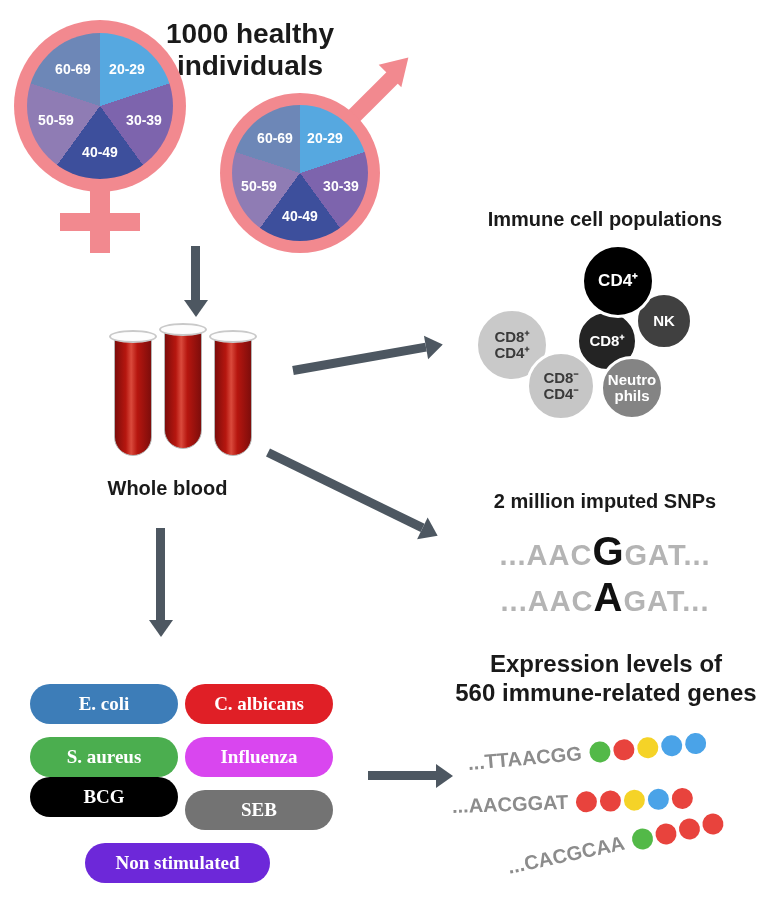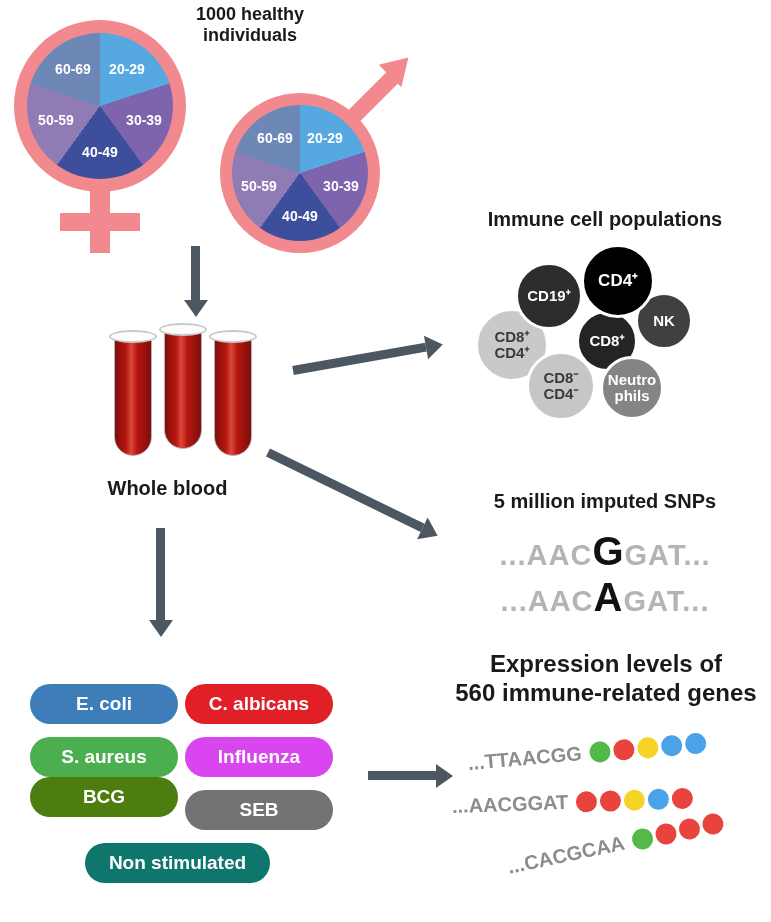--- a/index.html
+++ b/index.html
@@ -1,21 +1,21 @@
 <!DOCTYPE html>
 <html><head>
 <meta charset="utf-8">
 <style>
   * { margin:0; padding:0; box-sizing:border-box; }
   body { background:#fff; }
   .page { position:relative; width:771px; height:922px; background:#fff; overflow:hidden;
           font-family:"Liberation Sans", sans-serif; color:#1a1a1a; }
 
   .title-block { position:absolute; text-align:center; font-weight:bold; }
-  #main-title { left:150px; top:4px; width:200px; font-size:18px; line-height:1.15; }
+  #main-title { left:150px; top:18px; width:200px; font-size:28px; line-height:1.15; }
   #immune-title { left:455px; top:208px; width:300px; font-size:20px; }
   #snp-title { left:450px; top:490px; width:310px; font-size:20px; }
   #expr-title { left:445px; top:650px; width:322px; font-size:24px; line-height:1.2; }
 
   
   .gender { position:absolute; }
   #female-symbol { left:14px; top:20px; width:180px; height:240px; }
   #male-symbol { left:220px; top:93px; width:200px; height:170px; }
   .ring { position:absolute; border-radius:50%; background:#f2898f; }
   #female-ring { left:0; top:0; width:172px; height:172px; }
@@ -62,21 +62,21 @@
           align-items:center; justify-content:center; font-weight:bold; font-size:15px; line-height:1.05; text-align:center; }
 
   
   #snp-seqs { position:absolute; left:450px; top:528px; width:310px; text-align:center; }
   .snp-line { height:46px; line-height:46px; white-space:nowrap; }
   .snp-dim { font-weight:bold; font-size:29px; color:#b4b4b4; letter-spacing:1px; }
   .snp-var { font-weight:bold; font-size:40px; color:#111; letter-spacing:1px; }
 
   
   .pill { position:absolute; height:40px; border-radius:20px; text-align:center; }
-  .pill span { display:block; line-height:40px; color:#fff; font-weight:bold; font-size:19px; }
+  .pill span { display:block; line-height:40px; color:#fff; font-weight:bold; font-size:19px;font-family:Liberation Serif, serif; }
 
   
   .expr-row { position:absolute; white-space:nowrap; transform-origin:left center; }
   .eseq { font-weight:bold; font-size:20px; color:#8c8c8c; margin-right:5px; vertical-align:middle; }
   .bead { display:inline-block; width:21px; height:21px; border-radius:50%; margin-left:3px; vertical-align:middle; }
 </style>
 </head>
 <body>
 
 <div class="page">
@@ -133,24 +133,20 @@
     <div class="tube-body"></div>
   </div>
   <div id="whole-blood-label">Whole blood</div>
 
   <div class="title-block" id="immune-title">Immune cell populations</div>
   <div id="cell-cluster">
     <div class="cell" style="left: 5px; top: 68px; width: 74px; height: 74px; background-color: rgb(201, 201, 201); color: rgb(58, 58, 58);">
       <span>CD8⁺</span>
       <span>CD4⁺</span>
     </div>
-    <div class="cell" style="left: 45px; top: 22px; width: 68px; height: 68px; background-color: rgb(45, 45, 45); color: rgb(255, 255, 255);">
-      <span>CD19⁺</span>
-      <span></span>
-    </div>
     <div class="cell" style="left: 165px; top: 52px; width: 58px; height: 58px; background-color: rgb(64, 64, 64); color: rgb(255, 255, 255);">
       <span>NK</span>
       <span></span>
     </div>
     <div class="cell" style="left: 106px; top: 70px; width: 62px; height: 62px; background-color: rgb(36, 36, 36); color: rgb(255, 255, 255);">
       <span>CD8⁺</span>
       <span></span>
     </div>
     <div class="cell" style="left: 56px; top: 111px; width: 70px; height: 70px; background-color: rgb(198, 198, 198); color: rgb(58, 58, 58);">
       <span>CD8⁻</span>
@@ -159,21 +155,21 @@
     <div class="cell" style="left: 130px; top: 116px; width: 64px; height: 64px; background-color: rgb(132, 132, 132); color: rgb(255, 255, 255);">
       <span>Neutro</span>
       <span>phils</span>
     </div>
     <div class="cell" style="left: 111px; top: 4px; width: 74px; height: 74px; font-size: 17px; background-color: rgb(0, 0, 0); color: rgb(255, 255, 255);">
       <span>CD4⁺</span>
       <span></span>
     </div>
   </div>
 
-  <div class="title-block" id="snp-title">5 million imputed SNPs</div>
+  <div class="title-block" id="snp-title">2 million imputed SNPs</div>
   <div id="snp-seqs">
     <div class="snp-line">
       <span class="snp-dim">...AAC</span><span class="snp-var">G</span><span class="snp-dim">GAT...</span>
     </div>
     <div class="snp-line">
       <span class="snp-dim">...AAC</span><span class="snp-var">A</span><span class="snp-dim">GAT...</span>
     </div>
   </div>
 
   <div class="pill" style="left: 30px; top: 684px; width: 148px; background-color: rgb(61, 125, 184);">
@@ -181,27 +177,27 @@
   </div>
   <div class="pill" style="left: 185px; top: 684px; width: 148px; background-color: rgb(224, 31, 38);">
     <span>C. albicans</span>
   </div>
   <div class="pill" style="left: 30px; top: 737px; width: 148px; background-color: rgb(75, 174, 79);">
     <span>S. aureus</span>
   </div>
   <div class="pill" style="left: 185px; top: 737px; width: 148px; background-color: #d946ef;">
     <span>Influenza</span>
   </div>
-  <div class="pill" style="left: 30px; top: 777px; width: 148px; background-color: #4d7c0f;">
+  <div class="pill" style="left: 30px; top: 777px; width: 148px; background-color: #000000;">
     <span>BCG</span>
   </div>
   <div class="pill" style="left: 185px; top: 790px; width: 148px; background-color: #737373;">
     <span>SEB</span>
   </div>
-  <div class="pill" style="left: 85px; top: 843px; width: 185px; background-color: #0f766e; text-align: center;">
+  <div class="pill" style="left: 85px; top: 843px; width: 185px; background-color: #6d28d9; text-align: center;">
     <span>Non stimulated</span>
   </div>
 
   <div class="title-block" id="expr-title">
     <div>Expression levels of</div>
     <div>560 immune-related genes</div>
   </div>
 
   <div class="expr-row" style="left:468px;top:752px;transform:rotate(-5deg)">
     <span class="eseq">...TTAACGG</span><span class="bead" style="background-color: rgb(83, 185, 72);"></span><span class="bead" style="background-color: rgb(232, 67, 61);"></span><span class="bead" style="background-color: rgb(245, 211, 39);"></span><span class="bead" style="background-color: rgb(74, 163, 232);"></span><span class="bead" style="background-color: rgb(74, 163, 232);"></span>

